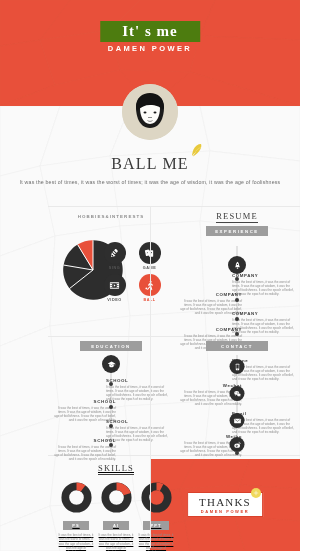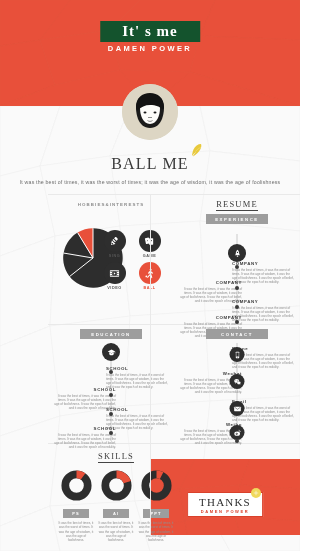--- a/index.html
+++ b/index.html
@@ -17,21 +17,21 @@
   
   .header {
     position: relative;
     height: 106px;
     background: #e8503a;
     overflow: hidden;
   }
   .header .poly-red polygon { fill:#e8503a; stroke:#e2553f; stroke-width:.4; }
   .banner {
     position:absolute; left:50%; top:21px; transform:translateX(-50%);
-    background:#14532d;
+    background:#4d7c0f;
     padding: 2px 22px 3px 22px;
     z-index:3;
   }
   .banner-text {
     font-family:"Liberation Serif", serif;
     font-size:15px; font-weight:bold; color:#ffffff; letter-spacing:1px;
     white-space:nowrap; line-height:16px;
   }
   .sub-name {
     position:absolute; left:50%; top:44px; transform:translateX(-50%);
@@ -57,21 +57,21 @@
   .about-title {
     font-family:"Liberation Serif", serif;
     font-size:16px; color:#3a3a3a; letter-spacing:1.2px; position:relative; display:inline-block;
   }
   .leaf { position:absolute; right:-14px; top:-12px; width:14px; height:14px; }
   .about-sub {
     margin-top:5px; font-size:5.2px; color:#6d6d6d; letter-spacing:.2px; line-height:8px;
   }
 
   
-  .grid { position:relative; z-index:2; margin-top:8px;padding-left:48px; }
+  .grid { position:relative; z-index:2; margin-top:20px;padding-left:48px; }
   .row { display:flex; }
   .cell { position:relative; width:150px; }
   .vline { position:absolute; left:150px; top:0; bottom:0; width:1px; background:#e9e9e9; z-index:3; }
   .hline { height:1px; background:#e9e9e9; }
 
   .sec-label-sm {
     font-size:4.4px; letter-spacing:1.1px; color:#8c8c8c; font-weight:bold;
     text-align:center; padding-top:7px; line-height:6px;
     width:92px; margin:0 auto;
   }
@@ -118,33 +118,33 @@
   .tl-node.left { left:6px; text-align:right; }
   .tl-node.right { right:6px; text-align:left; }
   .tl-h { font-size:4.4px; font-weight:bold; color:#3b3b3b; letter-spacing:.6px; }
   .tl-p { font-size:3.1px; color:#8e8e8e; line-height:4.3px; margin-top:1.5px; }
 
   .tl-ic { position:absolute; left:50%; transform:translateX(-50%);
            width:15px; height:15px; border-radius:50%; background:#2e2e2e;
            display:flex; align-items:center; justify-content:center; z-index:3; }
 
   
-  .skills-wrap { position:relative; height:92px; }
+  .skills-wrap { position:relative; height:92px;text-decoration:underline; }
   .donuts { display:flex; justify-content:space-around; padding:0 8px; margin-top:9px; }
   .donut-col { width:40px; text-align:center; }
   .donut { width:31px; height:31px; margin:0 auto; }
   .dbadge {
     display:block; width:26px; margin:4px auto 0 auto; background:#9d9d9d;
     color:#fff; font-size:4px; letter-spacing:1px; padding:2px 0; font-weight:bold;
   }
   .dtext { font-size:3.1px; color:#8e8e8e; line-height:4.3px; margin-top:3px; padding:0 2px; }
 
   
   .thanks {
-    position:absolute; left:150px; top:459px; width:150px; height:76px;
+    position:absolute; left:150px; top:459px; width:150px; height:92px;
     background:#e8503a; overflow:hidden;
   }
   .thanks .poly-red polygon { fill:#e8503a; stroke:#e2553f; stroke-width:.4; }
   .thanks-box {
     position:absolute; left:50%; top:33px; transform:translateX(-50%);
     background:#ffffff; border:1.6px solid #d9412b; padding:3px 11px 2px 11px;
     text-align:center; z-index:3;
   }
   .thanks-text {
     font-family:"Liberation Serif", serif; font-size:11px; letter-spacing:1.2px;

